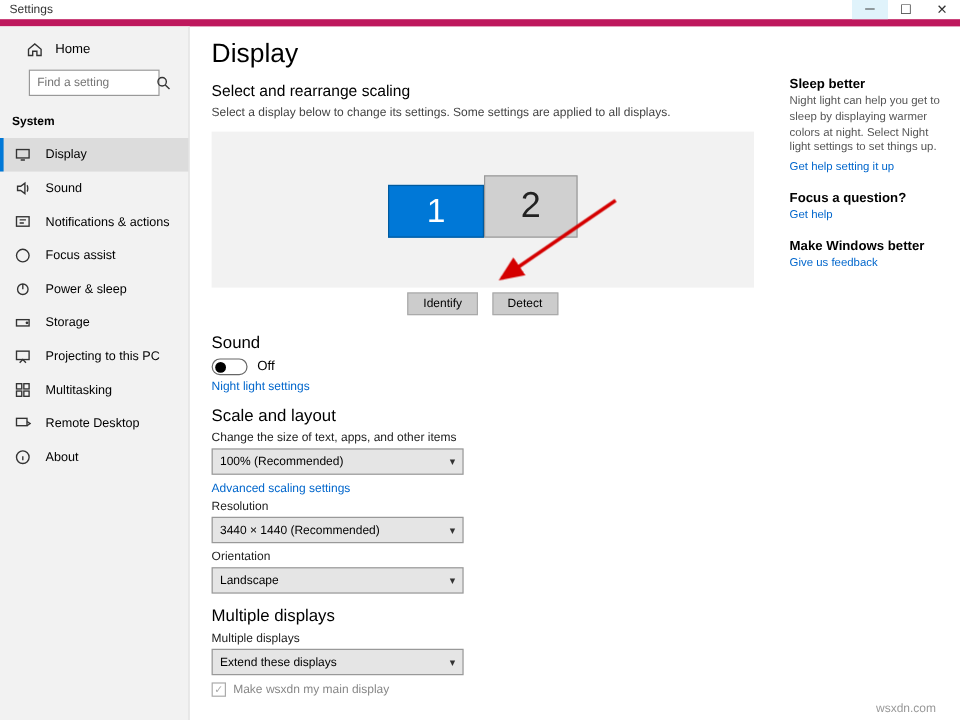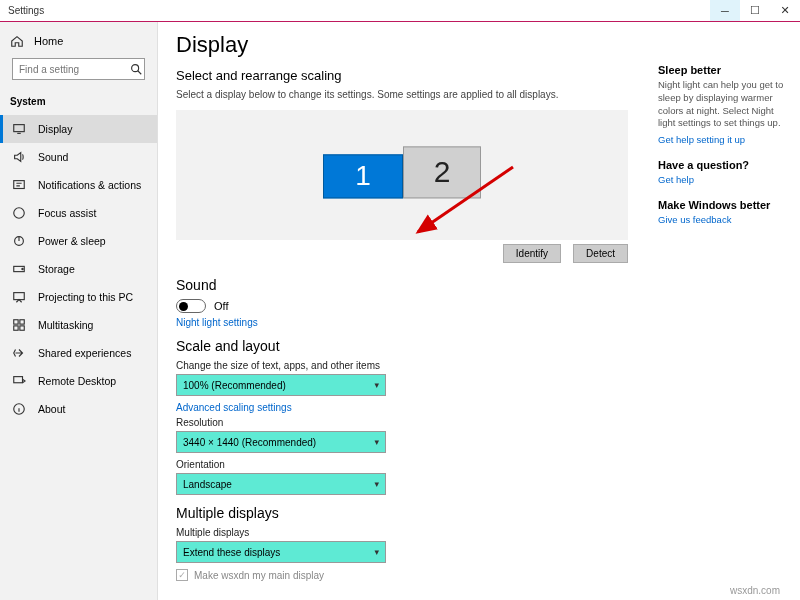--- a/index.html
+++ b/index.html
@@ -1,53 +1,53 @@
 <!DOCTYPE html>
 <html><head>
 <meta charset="utf-8">
 <style>
 *{box-sizing:border-box;margin:0;padding:0;font-family:"Segoe UI",Arial,sans-serif}
 body{width:800px;height:600px;overflow:hidden;background:#fff;font-size:11px;color:#000;position:relative}
-.titlebar{height:22px;background:#fff;display:flex;align-items:center;justify-content:space-between;border-bottom:1px solid #be185d}
+.titlebar{height:22px;background:#fff;display:flex;align-items:center;justify-content:space-between;border-bottom:6px solid #be185d}
 .titlebar-left{padding-left:8px;font-size:10px;color:#333}
 .titlebar-right{display:flex;height:100%}
 .titlebar-btn{width:30px;height:100%;display:flex;align-items:center;justify-content:center;font-size:11px;color:#333}
 .titlebar-btn.min{background:#e0f3fb}
 .titlebar-btn.max{}
 .titlebar-btn.close{}
 .app{display:flex;height:578px}
 .sidebar{width:158px;background:#f2f2f2;border-right:1px solid #e0e0e0;display:flex;flex-direction:column;padding-top:6px}
-.home-row{display:flex;align-items:center;padding:6px 10px;gap:10px}
+.home-row{display:flex;align-items:center;padding:6px 22px;gap:10px}
 .icon{width:14px;height:14px;display:flex;align-items:center;justify-content:center;color:#333;flex-shrink:0}
 .icon svg{width:14px;height:14px;stroke:#333;fill:none;stroke-width:1.3}
-.search-wrap{padding:4px 12px 10px}
+.search-wrap{padding:4px 24px 10px}
 .search{width:100%;height:22px;border:1px solid #999;background:#fff;padding:0 20px 0 6px;font-size:10px;color:#666}
 .search-wrap{position:relative}
 .search-icon{position:absolute;right:14px;top:8px}
 .cat-header{padding:6px 10px 8px;font-size:10px;font-weight:600}
 .nav-item{display:flex;align-items:center;gap:12px;padding:7px 10px 7px 12px;font-size:10.5px;color:#000;cursor:pointer}
 .nav-item.active{background:#dcdcdc;box-shadow:inset 3px 0 0 #0078d7}
 .main{flex:1;display:flex;overflow:hidden}
 .content{flex:1;padding:10px 24px 0 18px;overflow-y:auto}
 .content h1{font-size:22px;font-weight:400;margin-bottom:10px}
 .subhead{font-size:13px;font-weight:400;margin:6px 0}
 .desc{font-size:10px;color:#444;margin-bottom:10px}
 .arrange{background:#f2f2f2;height:130px;position:relative;margin-bottom:2px}
 .monitors{position:absolute;left:50%;top:50%;transform:translate(-50%,-55%);display:flex;align-items:flex-end}
 .mon1{width:80px;height:44px;background:#0078d7;color:#fff;display:flex;align-items:center;justify-content:center;font-size:28px;font-weight:300;border:1px solid #005a9e}
 .mon2{width:78px;height:52px;background:#d0d0d0;border:1px solid #999;display:flex;align-items:center;justify-content:center;font-size:30px;font-weight:300;color:#222;margin-left:0}
-.btn-row{display:flex;justify-content:flex-end;gap:12px;margin:4px 0 14px}
+.btn-row{display:flex;justify-content:center;gap:12px;margin:4px 0 14px}
 .btn{background:#ccc;border:1px solid #aaa;padding:3px 12px;font-size:10px;cursor:pointer}
 .section-h{font-size:14px;font-weight:400;margin:10px 0 6px}
 .lbl{font-size:10px;color:#222;margin:4px 0 3px}
 .toggle-row{display:flex;align-items:center;gap:8px;margin:2px 0 4px}
 .toggle{width:30px;height:14px;border:1px solid #666;border-radius:7px;position:relative;background:#fff}
 .toggle::after{content:'';position:absolute;left:2px;top:1.5px;width:9px;height:9px;border-radius:50%;background:#000}
 .link{color:#0066cc;font-size:10px;cursor:pointer;margin:4px 0;display:block}
-.dropdown{width:210px;height:22px;border:1px solid #999;background:#5eead4;display:flex;align-items:center;justify-content:space-between;padding:0 6px;font-size:10px;margin-bottom:6px}
+.dropdown{width:210px;height:22px;border:1px solid #999;background:#e5e5e5;display:flex;align-items:center;justify-content:space-between;padding:0 6px;font-size:10px;margin-bottom:6px}
 .chev{font-size:9px;color:#333}
 .checkbox-row{display:flex;align-items:center;gap:6px;font-size:10px;color:#888;margin-top:3px}
 .cb{width:12px;height:12px;border:1px solid #aaa;display:flex;align-items:center;justify-content:center;font-size:9px;color:#aaa}
 .rightpane{width:148px;padding:36px 10px 0 6px;font-size:10px}
 .rp-h{font-size:11px;font-weight:700;margin:6px 0 3px}
 .rp-txt{font-size:9.5px;color:#555;line-height:1.35;margin-bottom:4px}
 .rp-link{color:#0066cc;font-size:9.5px;display:block;margin-bottom:14px;cursor:pointer}
 .arrow{position:absolute;left:398px;top:162px;pointer-events:none}
 .watermark{position:absolute;right:20px;bottom:4px;font-size:10px;color:#999;font-family:Arial}
 .content::-webkit-scrollbar{width:10px}
@@ -155,28 +155,20 @@
             <rect x="9" y="2" width="5" height="5"></rect>
             <rect x="2" y="9" width="5" height="5"></rect>
             <rect x="9" y="9" width="5" height="5"></rect>
           </svg>
         </span>
       <span>Multitasking</span>
     </div>
     <div class="nav-item">
       <span class="icon">
           <svg viewBox="0 0 16 16">
-            <path d="M4 8h8M8 4l4 4-4 4M4 4l-2 4 2 4"></path>
-          </svg>
-        </span>
-      <span>Shared experiences</span>
-    </div>
-    <div class="nav-item">
-      <span class="icon">
-          <svg viewBox="0 0 16 16">
             <rect x="2" y="3" width="10" height="7"></rect>
             <path d="M12 6l3 2-3 2"></path>
           </svg>
         </span>
       <span>Remote Desktop</span>
     </div>
     <div class="nav-item">
       <span class="icon">
           <svg viewBox="0 0 16 16">
             <circle cx="8" cy="8" r="6"></circle>
@@ -240,21 +232,21 @@
         <div class="cb">✓</div>
         <span>Make wsxdn my main display</span>
       </div>
       <div style="height:20px"></div>
     </div>
 
     <div class="rightpane">
       <div class="rp-h">Sleep better</div>
       <div class="rp-txt">Night light can help you get to sleep by displaying warmer colors at night. Select Night light settings to set things up.</div>
       <span class="rp-link">Get help setting it up</span>
-      <div class="rp-h">Have a question?</div>
+      <div class="rp-h">Focus a question?</div>
       <span class="rp-link">Get help</span>
       <div class="rp-h">Make Windows better</div>
       <span class="rp-link">Give us feedback</span>
     </div>
   </div>
 </div>
 
 <svg class="arrow" width="120" height="90">
   <defs>
       <marker id="ah" markerWidth="8" markerHeight="8" refX="6" refY="3" orient="auto">

